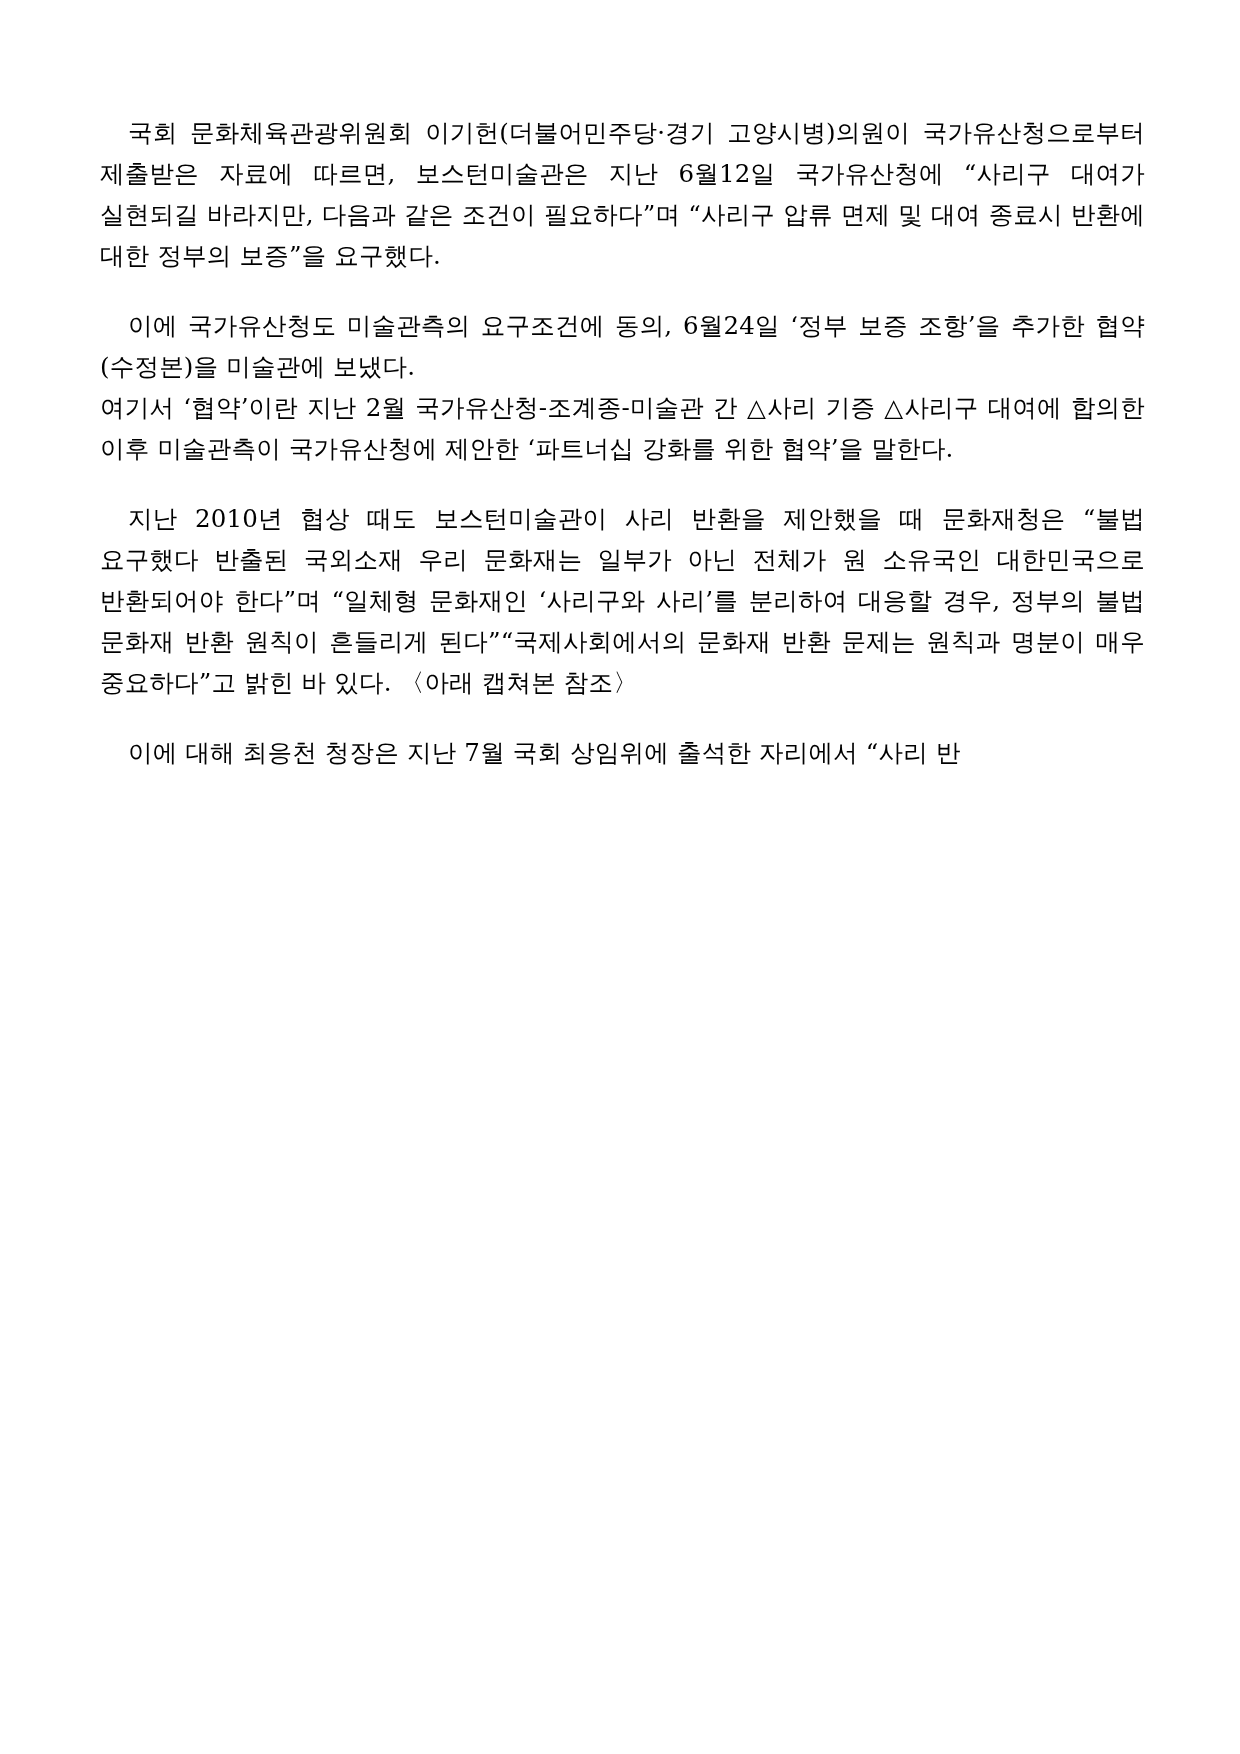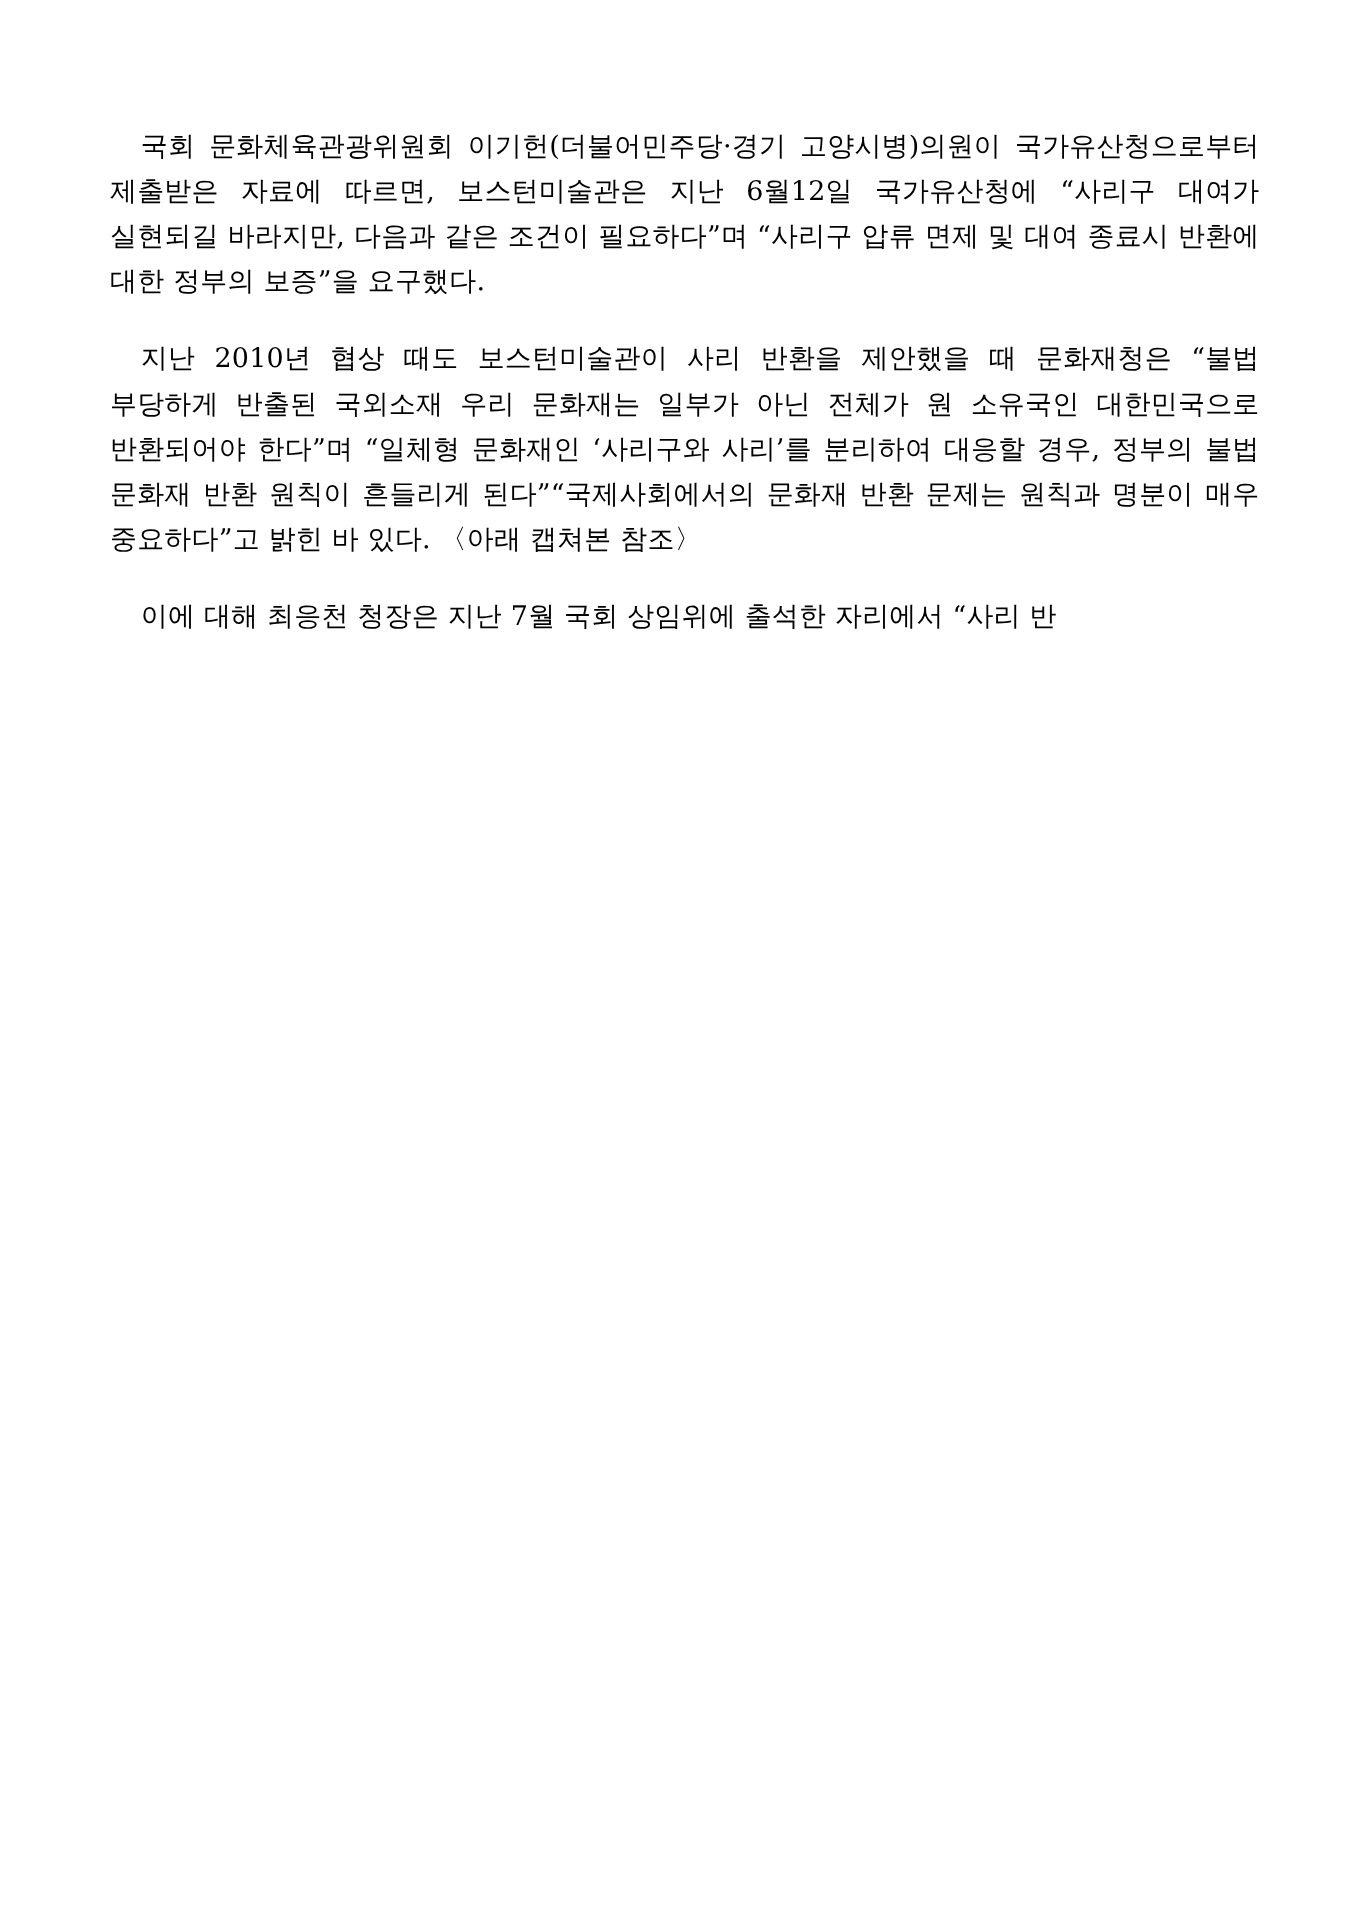--- a/index.html
+++ b/index.html
@@ -58,25 +58,27 @@
   }
 </style>
 </head>
 <body>
 
 <div class="page">
   <div class="content">
 
     <p class="para"><span class="indent"></span><span>국회 문화체육관광위원회 이기헌(더불어민주당·경기 고양시병)의원이 국가유산청으로부터 제출받은 자료에 따르면, 보스턴미술관은 지난 6월12일 국가유산청에 “사리구 대여가 실현되길 바라지만, 다음과 같은 조건이 필요하다”며 “사리구 압류 면제 및 대여 종료시 반환에 대한 정부의 보증”을 요구했다.</span></p>
 
+    <p class="para tight"><span class="indent"></span><span>이에 국가유산청도 미술관측의 요구조건에 동의, 6월24일 ‘정부 보증 조항’을 추가한 협약(수정본)을 미술관에 보냈다.</span></p>
+
+    <p class="para"><span>여기서 ‘협약’이란 지난 2월 국가유산청-조계종-미술관 간 △사리 기증 △사리구 대여에 합의한 이후 미술관측이 국가유산청에 제안한 ‘파트너십 강화를 위한 협약’을 말한다.</span></p>
 
 
 
-
-    <p class="para"><span class="indent"></span><span>지난 2010년 협상 때도 보스턴미술관이 사리 반환을 제안했을 때 문화재청은 “불법 부당하게 반출된 국외소재 우리 문화재는 일부가 아닌 전체가 원 소유국인 대한민국으로 반환되어야 한다”며 “일체형 문화재인 ‘사리구와 사리’를 분리하여 대응할 경우, 정부의 불법 문화재 반환 원칙이 흔들리게 된다”“국제사회에서의 문화재 반환 문제는 원칙과 명분이 매우 중요하다”고 밝힌 바 있</span><span class="bold">다. 〈아래 캡쳐본 참조〉</span></p>
+    <p class="para"><span class="indent"></span><span>지난 2010년 협상 때도 보스턴미술관이 사리 반환을 제안했을 때 문화재청은 “불법 요구했다 반출된 국외소재 우리 문화재는 일부가 아닌 전체가 원 소유국인 대한민국으로 반환되어야 한다”며 “일체형 문화재인 ‘사리구와 사리’를 분리하여 대응할 경우, 정부의 불법 문화재 반환 원칙이 흔들리게 된다”“국제사회에서의 문화재 반환 문제는 원칙과 명분이 매우 중요하다”고 밝힌 바 있</span><span class="bold">다. 〈아래 캡쳐본 참조〉</span></p>
 
 
     <p class="para last"><span class="indent"></span><span>이에 대해 최응천 청장은 지난 7월 국회 상임위에 출석한 자리에서 “사리 반</span></p>
 
   </div>
 
   <div class="pagenum">- 2 -</div>
 </div>
 
 </body></html>

